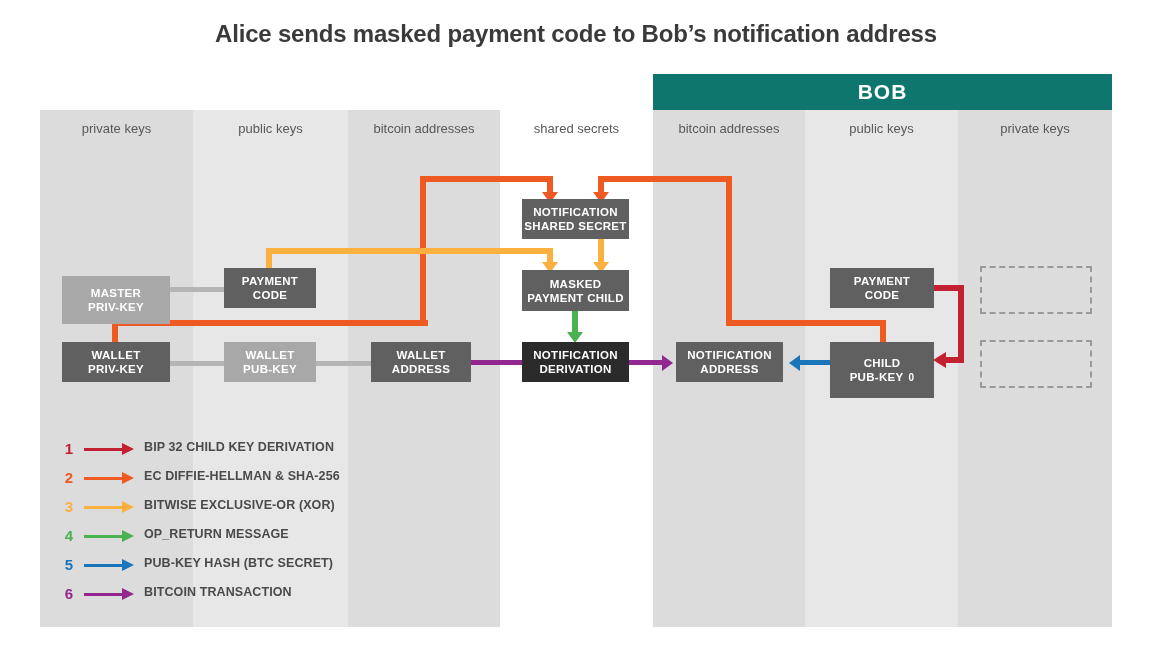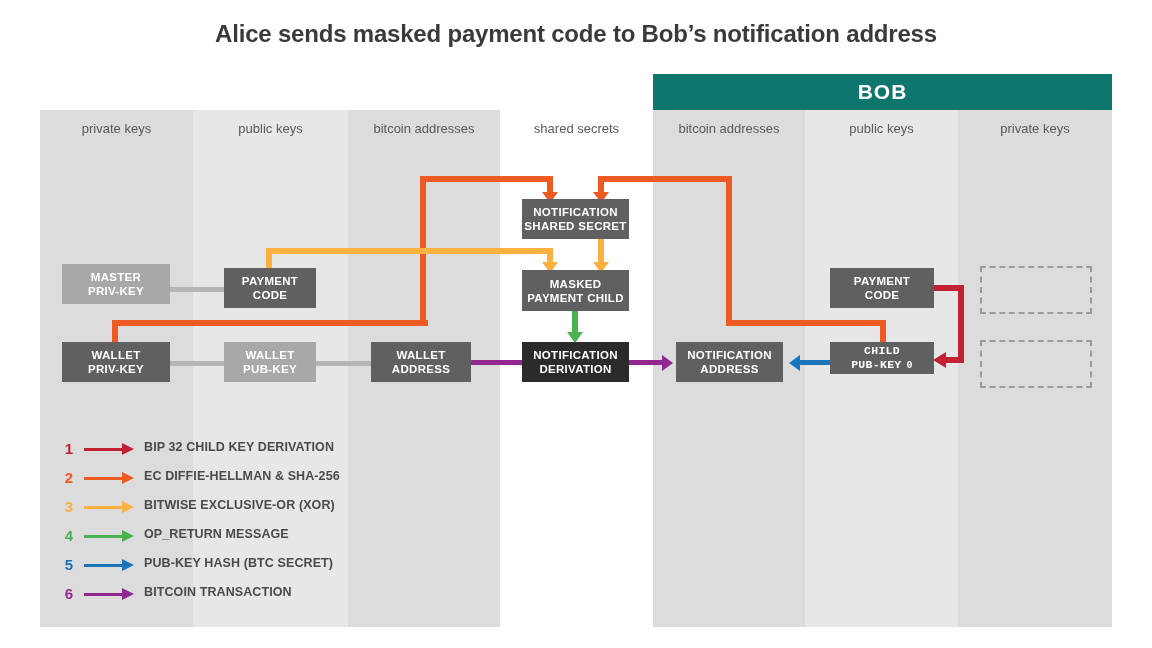--- a/index.html
+++ b/index.html
@@ -122,21 +122,21 @@
   <div class="ah" style="left:662px;top:355px;border-top:8px solid transparent;border-bottom:8px solid transparent;border-left:11px solid #92278f;"></div>
 
   <div class="seg" style="left:800px;top:360px;width:30px;height:5px;background:#1b75bb;"></div>
   <div class="ah" style="left:789px;top:355px;border-top:8px solid transparent;border-bottom:8px solid transparent;border-right:11px solid #1b75bb;"></div>
 
   <div class="seg" style="left:932px;top:285px;width:32px;height:6px;background:#c32032;"></div>
   <div class="seg" style="left:958px;top:285px;width:6px;height:75px;background:#c32032;"></div>
   <div class="seg" style="left:946px;top:357px;width:18px;height:6px;background:#c32032;"></div>
   <div class="ah" style="left:933px;top:352px;border-top:8px solid transparent;border-bottom:8px solid transparent;border-right:13px solid #c32032;"></div>
 
-  <div class="node light" style="left:62px;top:264px;width:108px;height:40px;align-items:center;">
+  <div class="node light" style="left:62px;top:276px;width:108px;height:48px;align-items:center;">
     <span>MASTER</span>
     <span>PRIV-KEY</span>
   </div>
 
   <div class="node dark" style="left:224px;top:268px;width:92px;height:40px;">
     <span>PAYMENT</span>
     <span>CODE</span>
   </div>
 
   <div class="node dark" style="left:62px;top:342px;width:108px;height:40px;">
@@ -172,21 +172,21 @@
   <div class="node dark" style="left:676px;top:342px;width:107px;height:40px;">
     <span>NOTIFICATION</span>
     <span>ADDRESS</span>
   </div>
 
   <div class="node dark" style="left:830px;top:268px;width:104px;height:40px;">
     <span>PAYMENT</span>
     <span>CODE</span>
   </div>
 
-  <div class="node dark" style="left:830px;top:342px;width:104px;height:32px;font-family:Liberation Mono, monospace;">
+  <div class="node dark" style="left:830px;top:342px;width:104px;height:56px;">
     <span>CHILD</span>
     <span style="display:flex;gap:5px;align-items:baseline;">
       <span>PUB-KEY</span>
       <span class="sub">0</span>
     </span>
   </div>
 
   <div class="legend">
 
     <div class="lrow">

